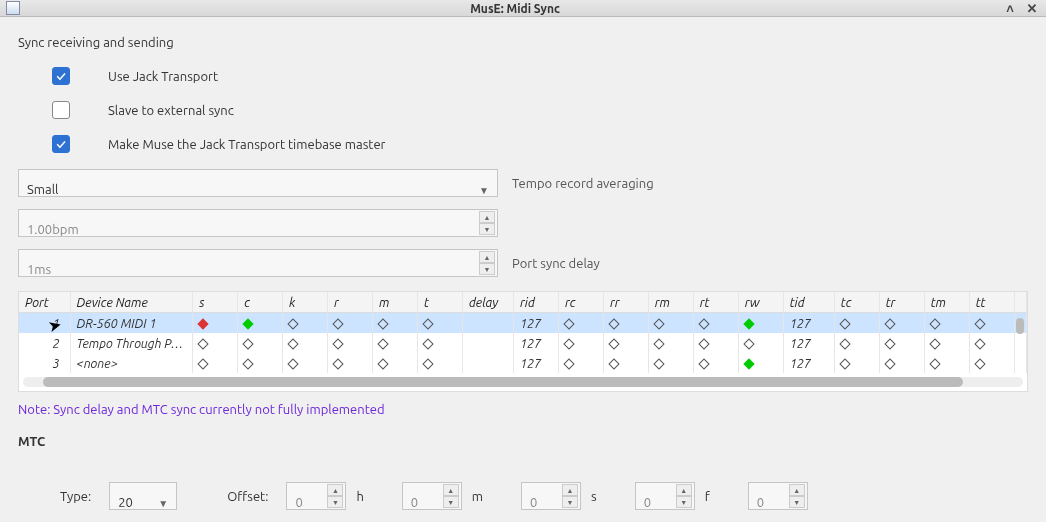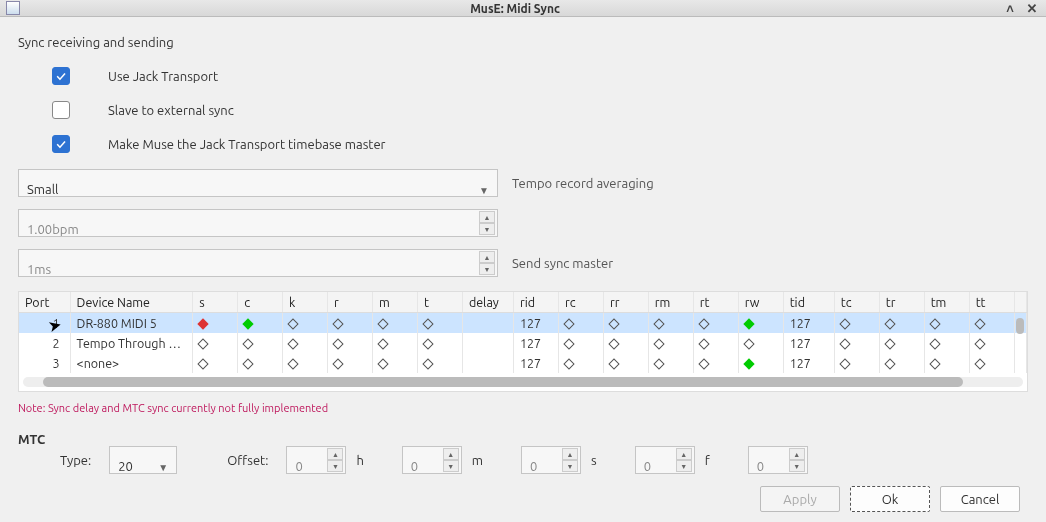--- a/index.html
+++ b/index.html
@@ -133,20 +133,21 @@
   }
   .fieldlabel {
     margin-left: 14px;
     color: #555;
   }
   .table-wrap {
     margin-top: 8px;
     border: 1px solid #ddd;
     background: #fff;
     position: relative;
+    font-style: italic;
   }
   table {
     width: 100%;
     border-collapse: collapse;
     font-size: 12.5px;
     table-layout: fixed;
   }
   th, td {
     border-right: 1px solid #e6e6e6;
     padding: 3px 6px;
@@ -203,33 +204,34 @@
     position: absolute;
     right: 3px;
     top: 26px;
     width: 8px;
     height: 16px;
     background: #bbb;
     border-radius: 4px;
   }
   .note {
     margin-top: 10px;
-    color: #be185d;
-    font-size: 11px;
+    color: #6d28d9;
+    font-size: 13px;
   }
   .mtc-title {
     font-weight: bold;
     margin-top: 18px;
     margin-bottom: 0;
   }
   .mtc-row {
     display: flex;
     align-items: center;
     gap: 10px;
     padding-left: 42px;
+    margin-top: 34px;
   }
   .mtc-row .combo {
     flex: 0 0 68px;
   }
   .mtc-row .spin {
     flex: 0 0 60px;
   }
   .mtc-row .lab {
     margin-right: 28px;
   }
@@ -321,21 +323,21 @@
     </div>
 
     <div class="fieldrow">
       <div class="spin">
         <span>1ms</span>
         <div class="spinbtns">
             <div class="spinbtn">▲</div>
             <div class="spinbtn">▼</div>
           </div>
       </div>
-      <div class="fieldlabel">Send sync master</div>
+      <div class="fieldlabel">Port sync delay</div>
     </div>
 
     <div class="table-wrap">
       <table>
         <colgroup>
           <col style="width:50px">
             <col style="width:120px">
           <col style="width:44px">
             <col style="width:44px">
             <col style="width:44px">
@@ -377,21 +379,21 @@
             <th>tc</th>
             <th>tr</th>
             <th>tm</th>
             <th>tt</th>
             <th></th>
           </tr>
         </thead>
         <tbody id="tbody">
             <tr class="selected">
               <td class="port">1</td>
-              <td>DR-880 MIDI 5</td>
+              <td>DR-560 MIDI 1</td>
               <td class="c"><span class="dot-red"></span></td>
               <td class="c"><span class="dot-green"></span></td>
               <td class="c"><span class="dot-empty"></span></td>
               <td class="c"><span class="dot-empty"></span></td>
               <td class="c"><span class="dot-empty"></span></td>
               <td class="c"><span class="dot-empty"></span></td>
               <td></td>
               <td>127</td>
               <td class="c"><span class="dot-empty"></span></td>
               <td class="c"><span class="dot-empty"></span></td>

